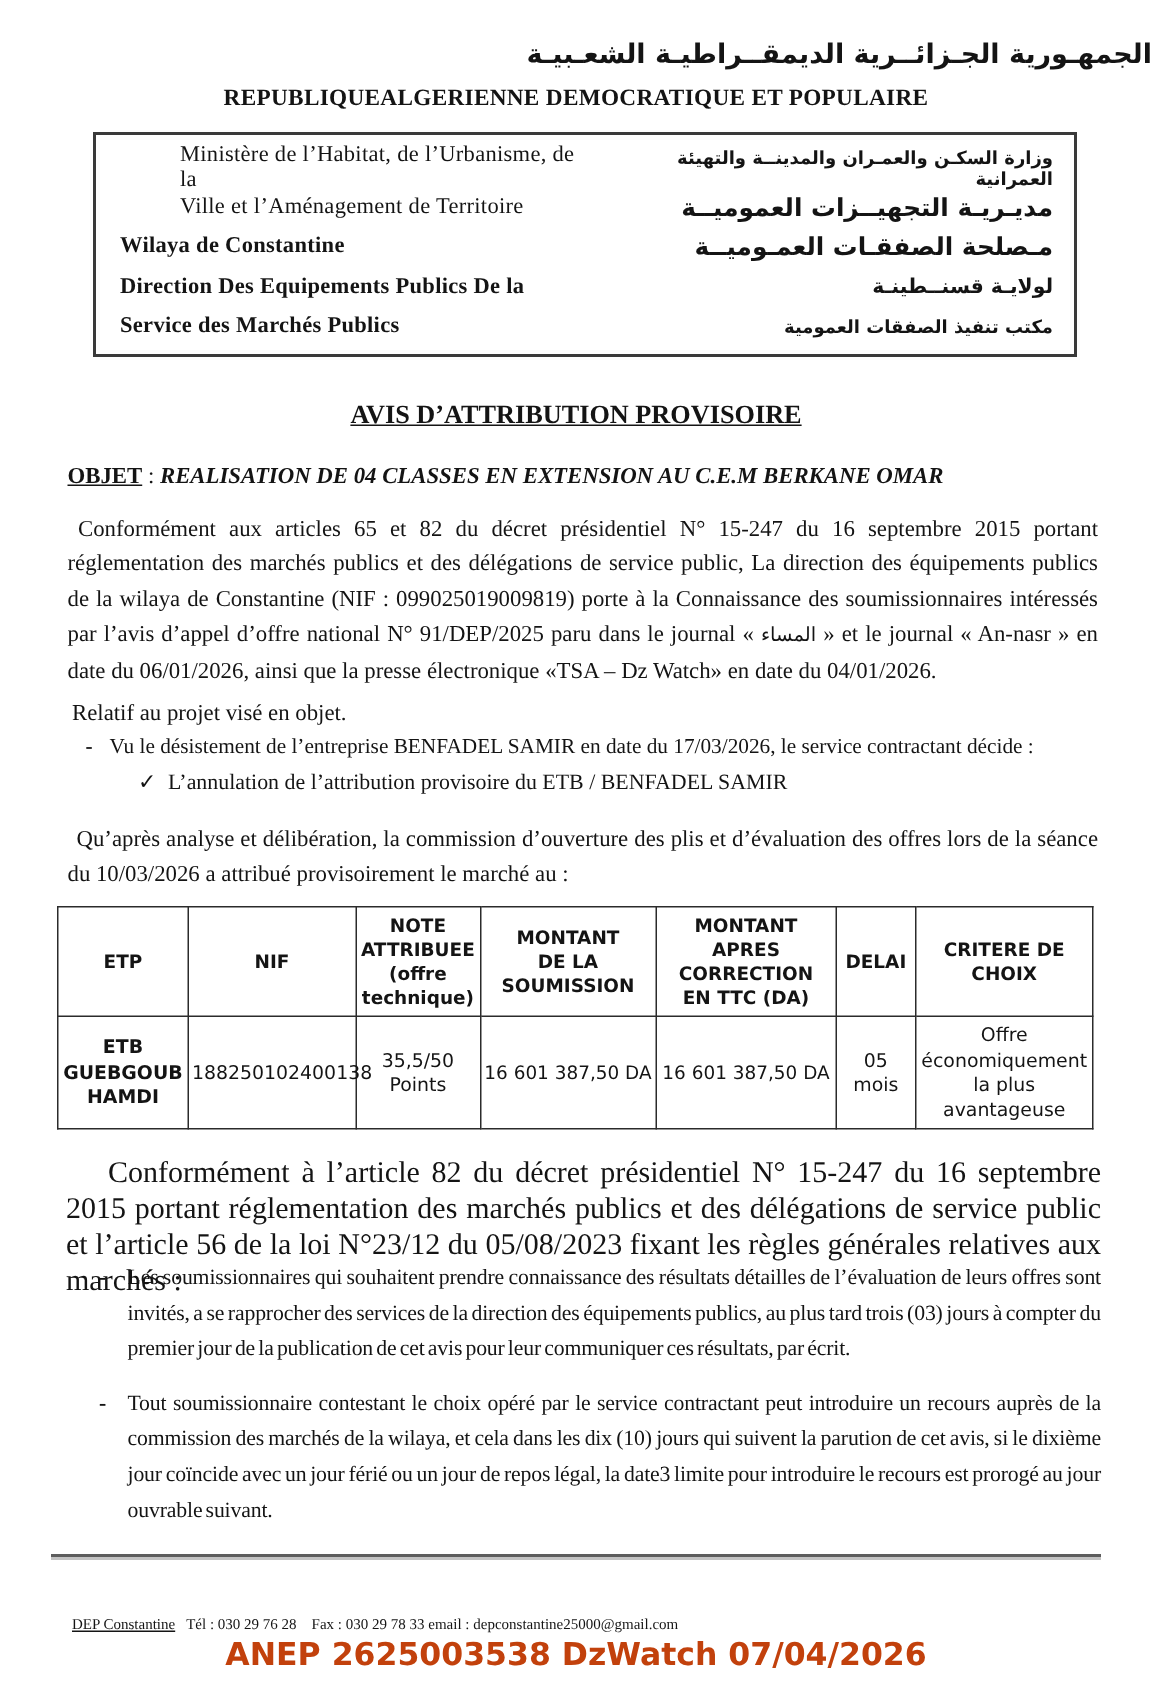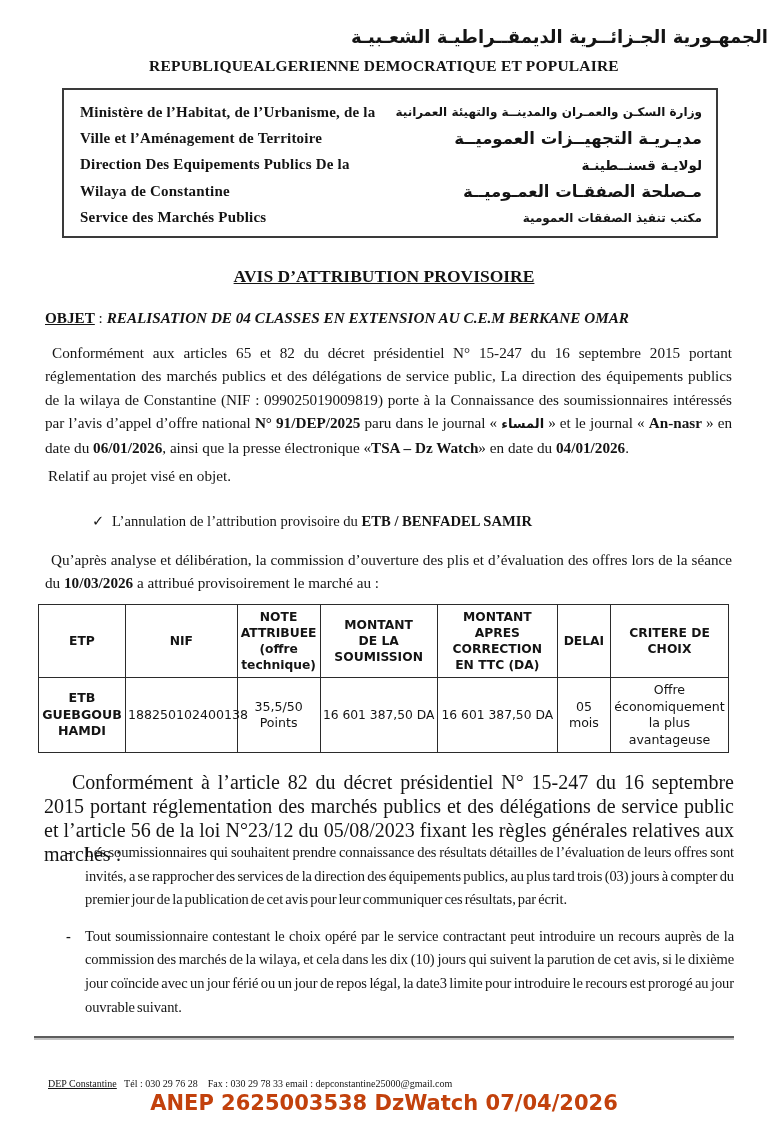--- a/index.html
+++ b/index.html
@@ -2,36 +2,36 @@
 <html lang="fr"><head>
 <meta charset="utf-8">
 <style>
   * { margin:0; padding:0; box-sizing:border-box; }
   html,body { background:#fff; }
   .page {
     position:relative; width:768px; height:1138px; margin:0 auto;
     background:#fff; color:#141414; overflow:hidden;
     font-family:"Liberation Serif", serif;
   }
-  .b { font-weight:700; }
+  .b { font-weight:400; }
   .u { text-decoration:underline; }
   .ar-inline { font-family:"DejaVu Sans", sans-serif; font-size:13px; }
 
   
   .ar-top { position:absolute; top:26px; left:0; width:100%; text-align:right;
             font-family:"DejaVu Sans", sans-serif; font-weight:700; font-size:18px; direction:rtl; }
   .fr-top { position:absolute; top:57px; left:0; width:100%; text-align:center;
             font-weight:700; font-size:15.5px; letter-spacing:.2px; }
 
   
   .org-box { position:absolute; top:88px; left:62px; width:656px; height:150px;
              border:2px solid #3a3a3a; padding:9px 14px 8px 16px; }
   .org-row { display:flex; justify-content:space-between; align-items:center; height:26.4px; }
   .org-fr  { font-size:15px; letter-spacing:.2px; }
-  .fw-m { font-weight:700; }
+  .fw-m { font-weight:400;margin-left:40px; }
   .fw-b { font-weight:700; }
   .org-ar  { font-family:"DejaVu Sans", sans-serif; font-weight:700; direction:rtl; text-align:right; }
   .ar-s { font-size:12px; }
   .ar-m { font-size:13.5px; }
   .ar-l { font-size:16.5px; }
 
   
   .doc-title { position:absolute; top:266px; left:0; width:100%; text-align:center;
                font-size:17.5px; font-weight:700; }
   .objet { position:absolute; top:309px; left:45px; width:690px; font-size:15.2px; }
@@ -91,45 +91,48 @@
   <div class="org-box">
     <div class="org-row">
       <span class="org-fr fw-m">Ministère de l’Habitat, de l’Urbanisme, de la</span>
       <span class="org-ar ar-s">وزارة السكـن والعمـران والمدينــة والتهيئة العمرانية</span>
     </div>
     <div class="org-row">
       <span class="org-fr fw-m">Ville et l’Aménagement de Territoire</span>
       <span class="org-ar ar-l">مديـريـة التجهيــزات العموميــة</span>
     </div>
     <div class="org-row">
+      <span class="org-fr fw-b">Wilaya de Constantine</span>
+      <span class="org-ar ar-l">مـصلحة الصفقـات العمـوميــة</span>
+    </div>
+    <div class="org-row">
       <span class="org-fr fw-b">Direction Des Equipements Publics De la</span>
       <span class="org-ar ar-m">لولايـة قسنــطينـة</span>
     </div>
     <div class="org-row">
-      <span class="org-fr fw-b">Wilaya de Constantine</span>
-      <span class="org-ar ar-l">مـصلحة الصفقـات العمـوميــة</span>
-    </div>
-    <div class="org-row">
       <span class="org-fr fw-b">Service des Marchés Publics</span>
       <span class="org-ar ar-s">مكتب تنفيذ الصفقات العمومية</span>
     </div>
   </div>
 
   <div class="doc-title">
     <span class="u">AVIS D’ATTRIBUTION PROVISOIRE</span>
   </div>
 
   <div class="objet">
     <span class="lbl">OBJET</span><span> : </span><span class="txt">REALISATION DE 04 CLASSES EN EXTENSION AU C.E.M BERKANE OMAR</span>
   </div>
 
   <div class="para p1"><span>Conformément aux articles 65 et 82 du décret présidentiel N° 15-247 du 16 septembre 2015 portant réglementation des marchés publics et des délégations de service public, La direction des équipements publics de la wilaya de Constantine (NIF : 099025019009819) porte à la Connaissance des soumissionnaires intéressés par l’avis d’appel d’offre national </span><span class="b">N° 91/DEP/2025</span><span> paru dans le journal « </span><span class="b ar-inline">المساء</span><span> » et le journal « </span><span class="b">An-nasr</span><span> » en date du </span><span class="b">06/01/2026</span><span>, ainsi que la presse électronique «</span><span class="b">TSA – Dz Watch</span><span>» en date du </span><span class="b">04/01/2026</span><span>.</span></div>
 
   <div class="relatif">Relatif au projet visé en objet.</div>
 
+  <div class="dash-item">
+    <span class="mk">-</span><span><span>Vu le désistement de l’entreprise </span><span class="b">BENFADEL SAMIR</span><span> en date du </span><span class="b">17/03/2026,</span><span> le service contractant décide :</span></span>
+  </div>
 
   <div class="check-item">
     <span class="ck">✓</span><span><span>L’annulation de l’attribution provisoire du </span><span class="b">ETB / BENFADEL SAMIR</span></span>
   </div>
 
   <div class="para p2"><span>Qu’après analyse et délibération, la commission d’ouverture des plis et d’évaluation des offres lors de la séance du </span><span class="b">10/03/2026</span><span> a attribué provisoirement le marché au :</span></div>
 
   <table class="award-table">
     <colgroup>
       <col class="c1">

